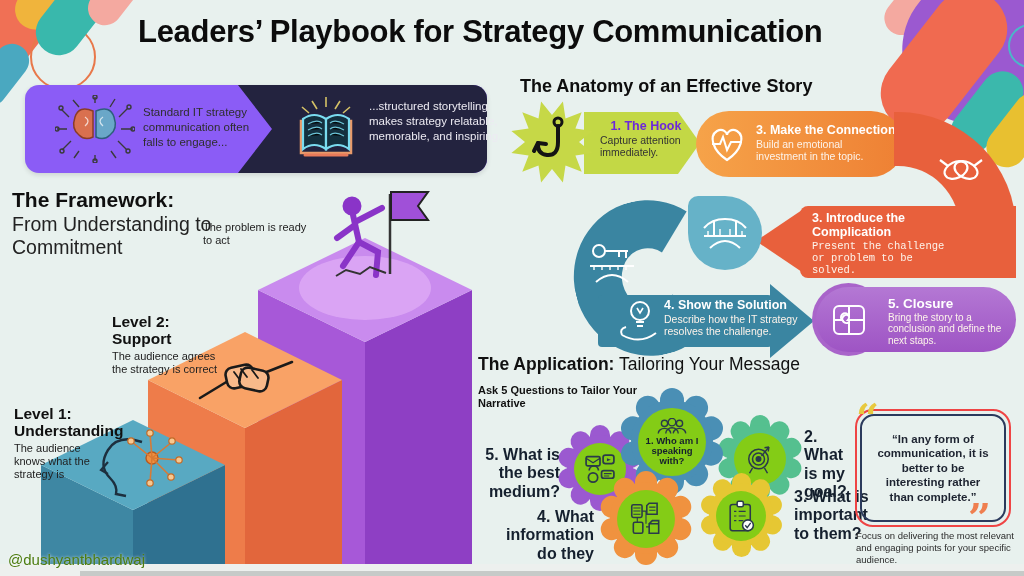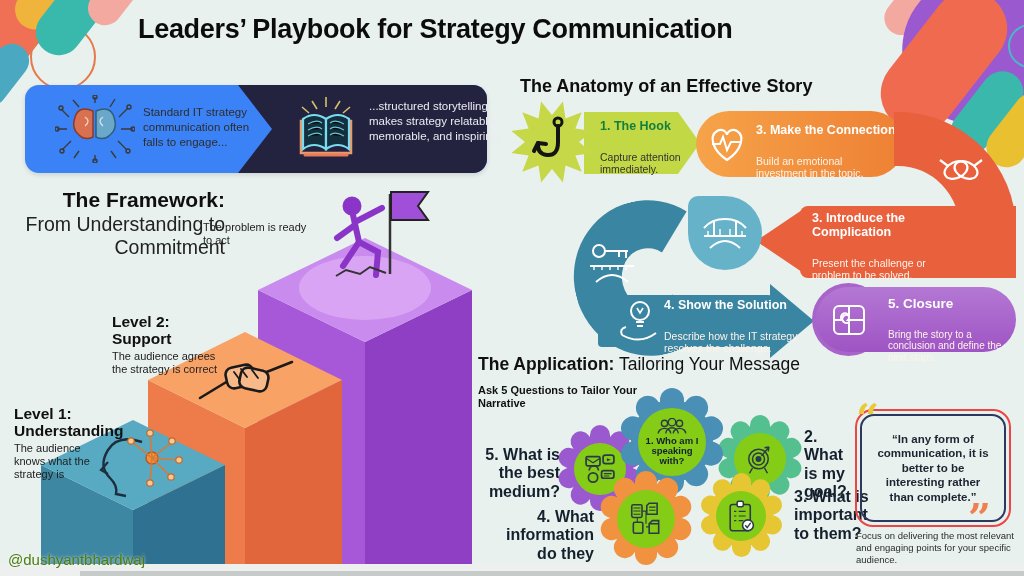--- a/index.html
+++ b/index.html
@@ -1,43 +1,43 @@
 <!DOCTYPE html>
 <html><head>
 <meta charset="utf-8">
 <style>
   html,body{margin:0;padding:0;}
   .canvas{position:relative;width:1024px;height:576px;background:#e8f1ee;overflow:hidden;
           font-family:"Liberation Sans",sans-serif;color:#141414;}
   .abs{position:absolute;}
   .deco{position:absolute;}
   
-  .main-title{position:absolute;left:138px;top:14px;font-size:27px;font-weight:800;
+  .main-title{position:absolute;left:138px;top:14px;font-size:31px;font-weight:800;
               letter-spacing:-.3px;color:#0c0c0c;}
   
-  .banner{position:absolute;left:25px;top:85px;width:462px;height:88px;background:#3b82f6;
+  .banner{position:absolute;left:25px;top:85px;width:462px;height:88px;background:#8b5cf6;
           border-radius:14px;box-shadow:0 2px 5px rgba(0,0,0,.12);}
   .banner-dark{position:absolute;left:213px;top:0;right:0;bottom:0;background:#23233f;
                border-radius:0 14px 14px 0;
                clip-path:polygon(0 0,100% 0,100% 100%,0 100%,34px 50%);}
   .banner-text-l{position:absolute;left:118px;top:20px;width:108px;font-size:11.5px;
                  line-height:1.3;color:#2e2e2e;}
   .banner-text-r{position:absolute;left:344px;top:14px;width:138px;font-size:11.5px;
                  line-height:1.3;color:#eceaf2;}
   
-  .fw-head{position:absolute;left:20px;top:188px;width:205px;line-height:1.18;text-align:right;}
+  .fw-head{position:absolute;left:12px;top:188px;width:205px;line-height:1.18;}
   .fw-head b{font-size:21px;color:#0f0f0f;}
   .fw-head span{font-size:19.5px;font-weight:400;color:#222;}
   .lvl{position:absolute;line-height:1.12;}
   .lvl .l1{font-size:15.5px;font-weight:800;color:#101010;}
   .lvl .l2{font-size:11px;font-weight:400;color:#222;line-height:1.2;margin-top:2px;}
   
   .anat-head{position:absolute;left:520px;top:76px;font-size:18px;font-weight:800;color:#0e0e0e;}
   .arrow-txt-t{font-weight:800;font-size:12.5px;line-height:1.1;}
-  .arrow-txt-d{font-size:10.5px;line-height:1.15;margin-top:17px;}
+  .arrow-txt-d{font-size:10.5px;line-height:1.15;margin-top:0;}
   .white{color:#fff;}
   .whited{color:#fdf3ea;}
   
   .step1-arrow{position:absolute;left:584px;top:112px;width:116px;height:62px;background:#c3d845;
                clip-path:polygon(0 0,94px 0,100% 50%,94px 100%,0 100%);}
   .step2-pill{position:absolute;left:696px;top:111px;width:208px;height:66px;border-radius:33px;
               background:linear-gradient(90deg,#f6a349,#ee8034);}
   .arc23{position:absolute;left:894px;top:112px;width:122px;height:166px;box-sizing:border-box;
          border-top:54px solid #e8603c;border-right:56px solid #e8603c;
          border-top-right-radius:118px;}
@@ -233,21 +233,21 @@
   <div class="step1-arrow"></div>
   <svg class="abs" style="left:500px;top:90px;" width="104" height="104" viewBox="0 0 104 104">
     <polygon id="star1" fill="#c6d847" points="79.0,52.0 92.6,62.9 75.4,65.5 81.7,81.7 65.5,75.4 62.9,92.6 52.0,79.0 41.1,92.6 38.5,75.4 22.3,81.7 28.6,65.5 11.4,62.9 25.0,52.0 11.4,41.1 28.6,38.5 22.3,22.3 38.5,28.6 41.1,11.4 52.0,25.0 62.9,11.4 65.5,28.6 81.7,22.3 75.4,38.5 92.6,41.1"></polygon>
     <g stroke="#141414" stroke-width="4" fill="none" stroke-linecap="round">
       <circle cx="58" cy="32" r="4" stroke-width="3"></circle>
       <path d="M58,36 V52 q0,14 -11,13 q-10,-1 -9,-12"></path>
       <path d="M38,53 l-4,8 M38,53 l8,1"></path>
     </g>
   </svg>
   <div class="abs" style="left:600px;top:120px;width:92px;">
-    <div class="arrow-txt-t" style="color:#15803d;">1. The Hook</div>
+    <div class="arrow-txt-t" style="color:#6d28d9;text-align:center;">1. The Hook</div>
     <div class="arrow-txt-d" style="color:#333;">Capture attention immediately.</div>
   </div>
 
   <div class="step2-pill"></div>
   <svg class="abs" style="left:704px;top:122px;" width="46" height="44" viewBox="0 0 46 44">
     <path d="M23,38 C8,28 5,14 13,9 C19,5.5 23,11 23,13 C23,11 27,5.5 33,9 C41,14 38,28 23,38 Z" fill="none" stroke="#fff" stroke-width="2.2"></path>
     <polyline points="8,22 16,22 19,15 23,28 27,20 38,20" fill="none" stroke="#fff" stroke-width="2"></polyline>
   </svg>
   <div class="abs" style="left:756px;top:124px;width:140px;">
     <div class="arrow-txt-t white">3. Make the Connection</div>
@@ -260,21 +260,21 @@
       <ellipse cx="22" cy="24" rx="12" ry="8" transform="rotate(-24 22 24)"></ellipse>
       <ellipse cx="32" cy="24" rx="12" ry="8" transform="rotate(24 32 24)"></ellipse>
       <path d="M6,14 l8,6 M48,14 l-8,6"></path>
     </g>
   </svg>
 
   <div class="step3-body"></div>
   <div class="step3-head"></div>
   <div class="abs" style="left:812px;top:212px;width:160px;">
     <div class="arrow-txt-t white" style="width:125px;">3. Introduce the Complication</div>
-    <div class="arrow-txt-d whited" style="width:150px;">Present the challenge or problem to be solved.</div>
+    <div class="arrow-txt-d whited" style="width:150px;font-family:Liberation Mono, monospace;">Present the challenge or problem to be solved.</div>
   </div>
 
   <div class="blob"></div>
   <svg class="abs" style="left:700px;top:210px;" width="50" height="46" viewBox="0 0 50 46">
     <g stroke="#fff" stroke-width="2" fill="none">
       <path d="M4,18 C14,6 36,6 46,18"></path>
       <line x1="14" y1="10" x2="14" y2="26"></line>
         <line x1="36" y1="10" x2="36" y2="26"></line>
       <line x1="4" y1="26" x2="46" y2="26"></line>
       <path d="M8,26 v-5 M20,26 v-7 M30,26 v-7 M42,26 v-5" stroke-width="1.4"></path>

